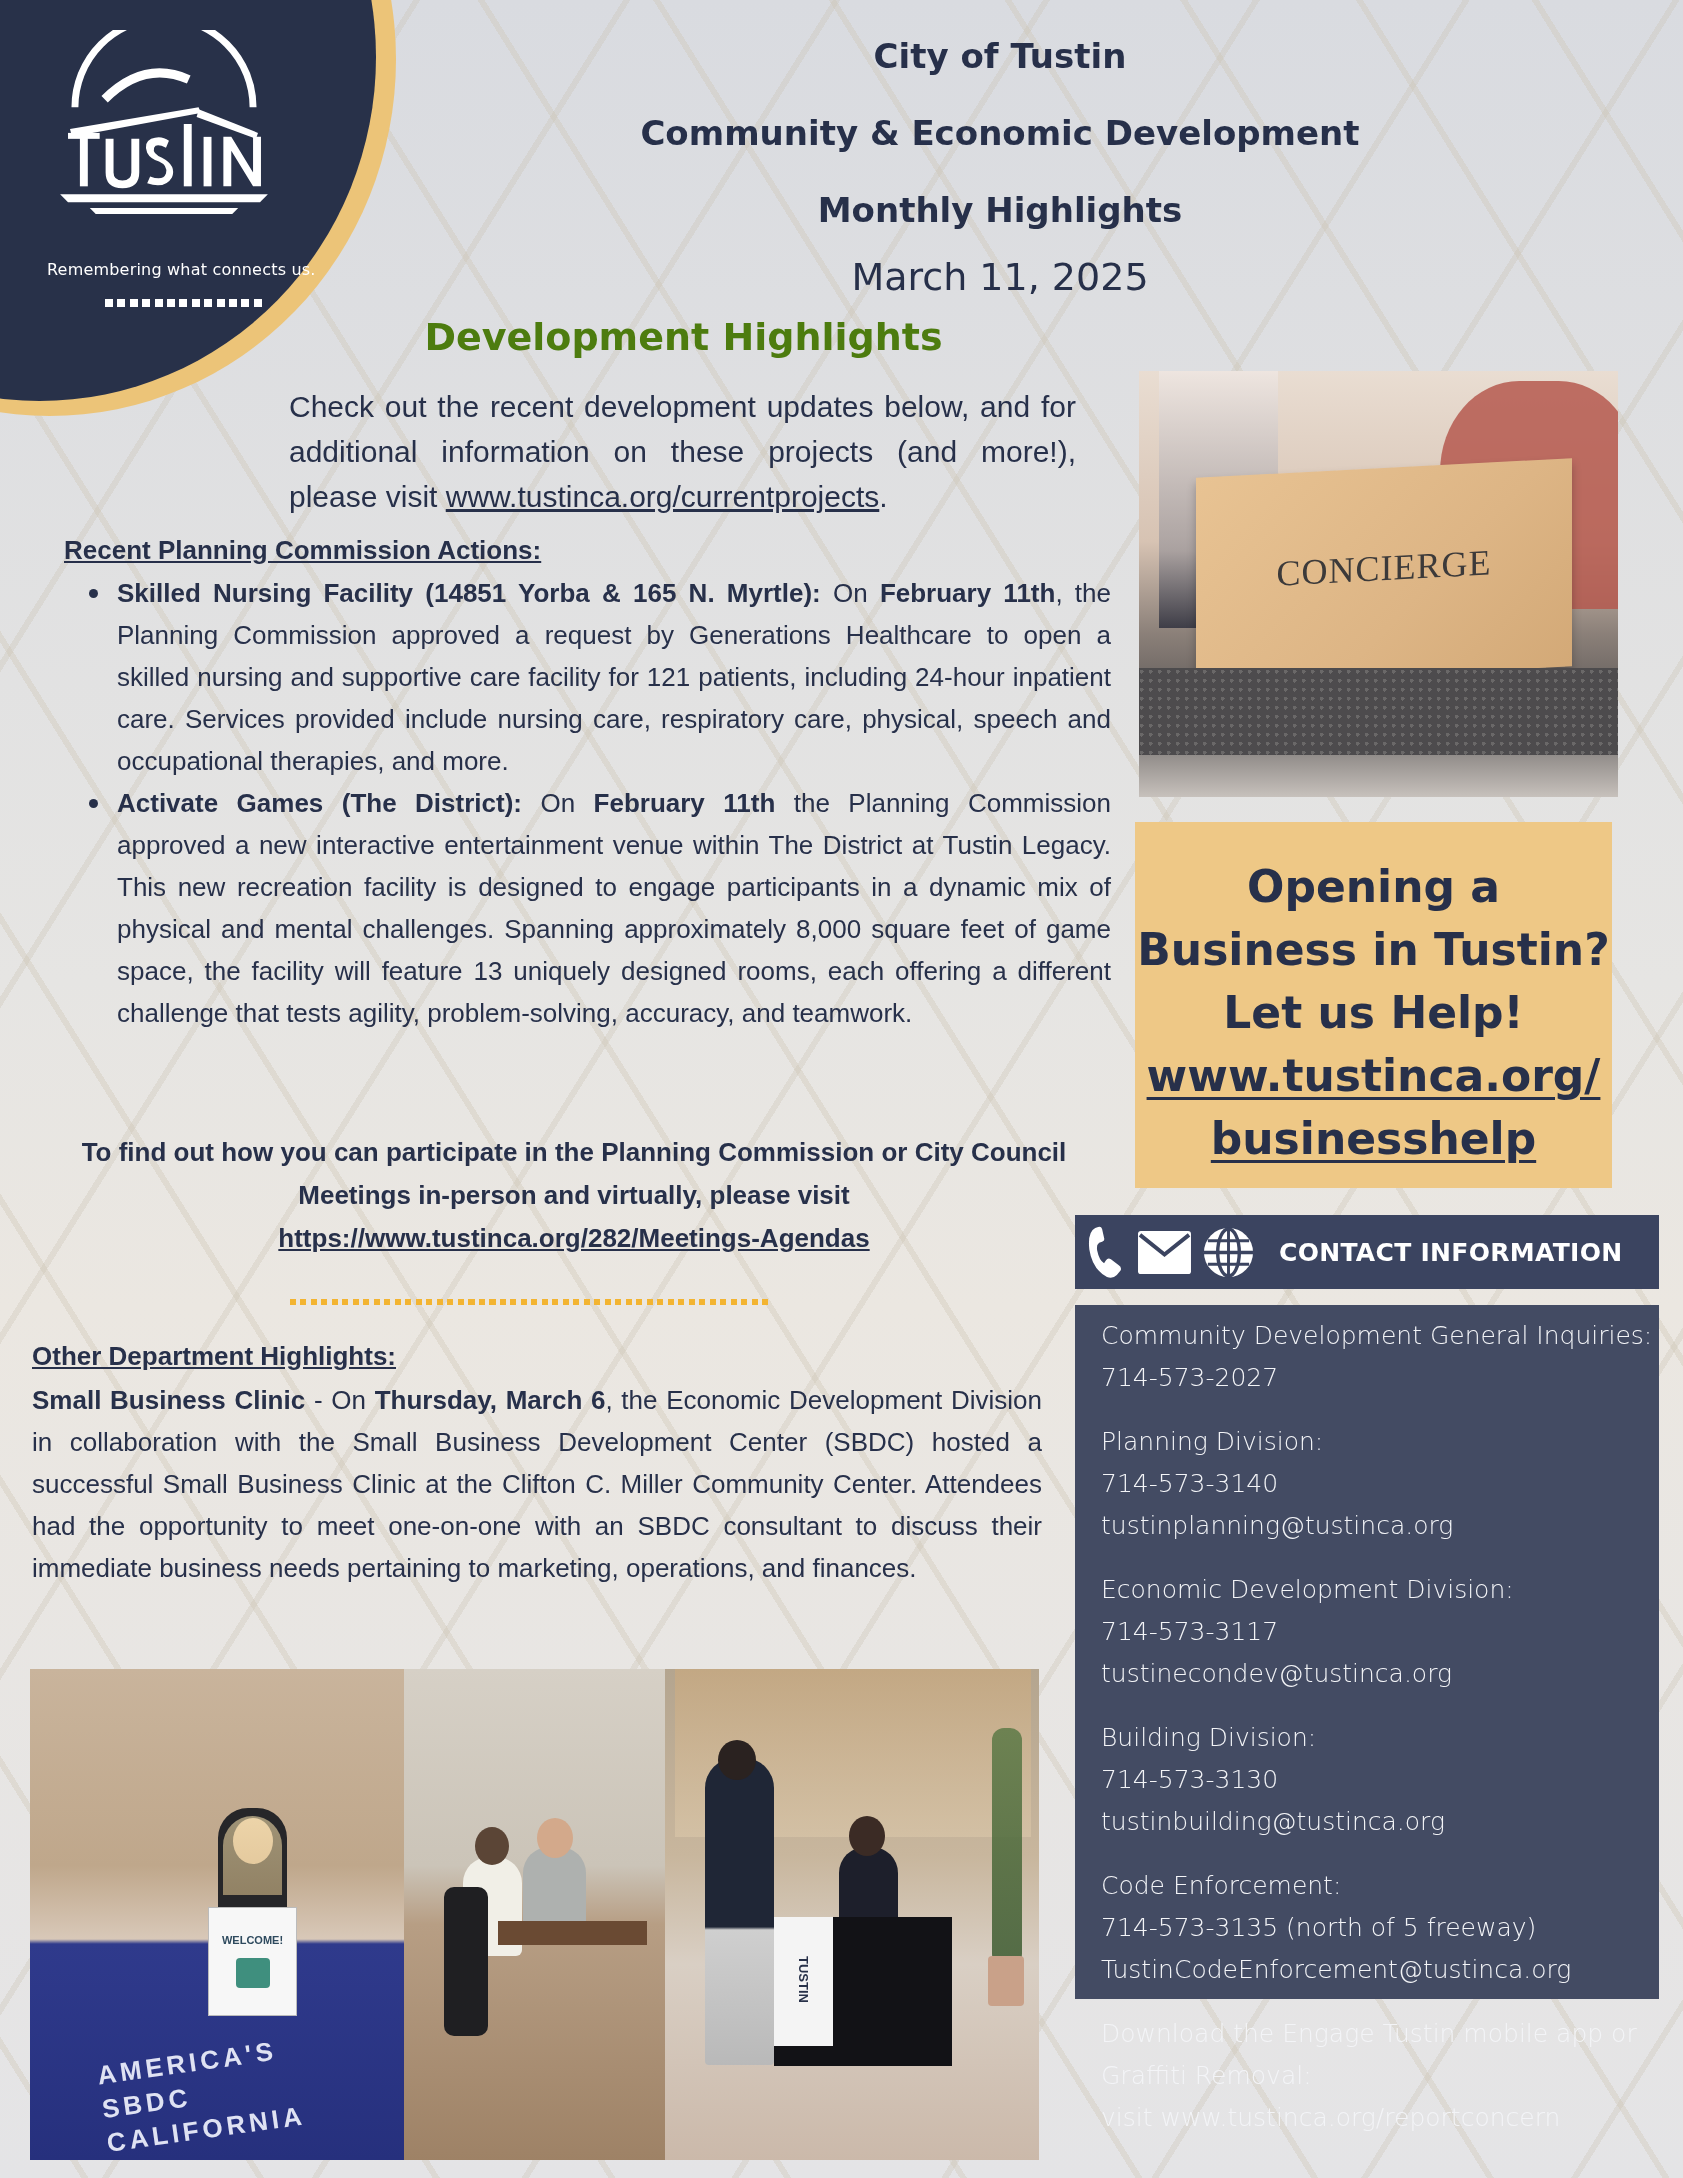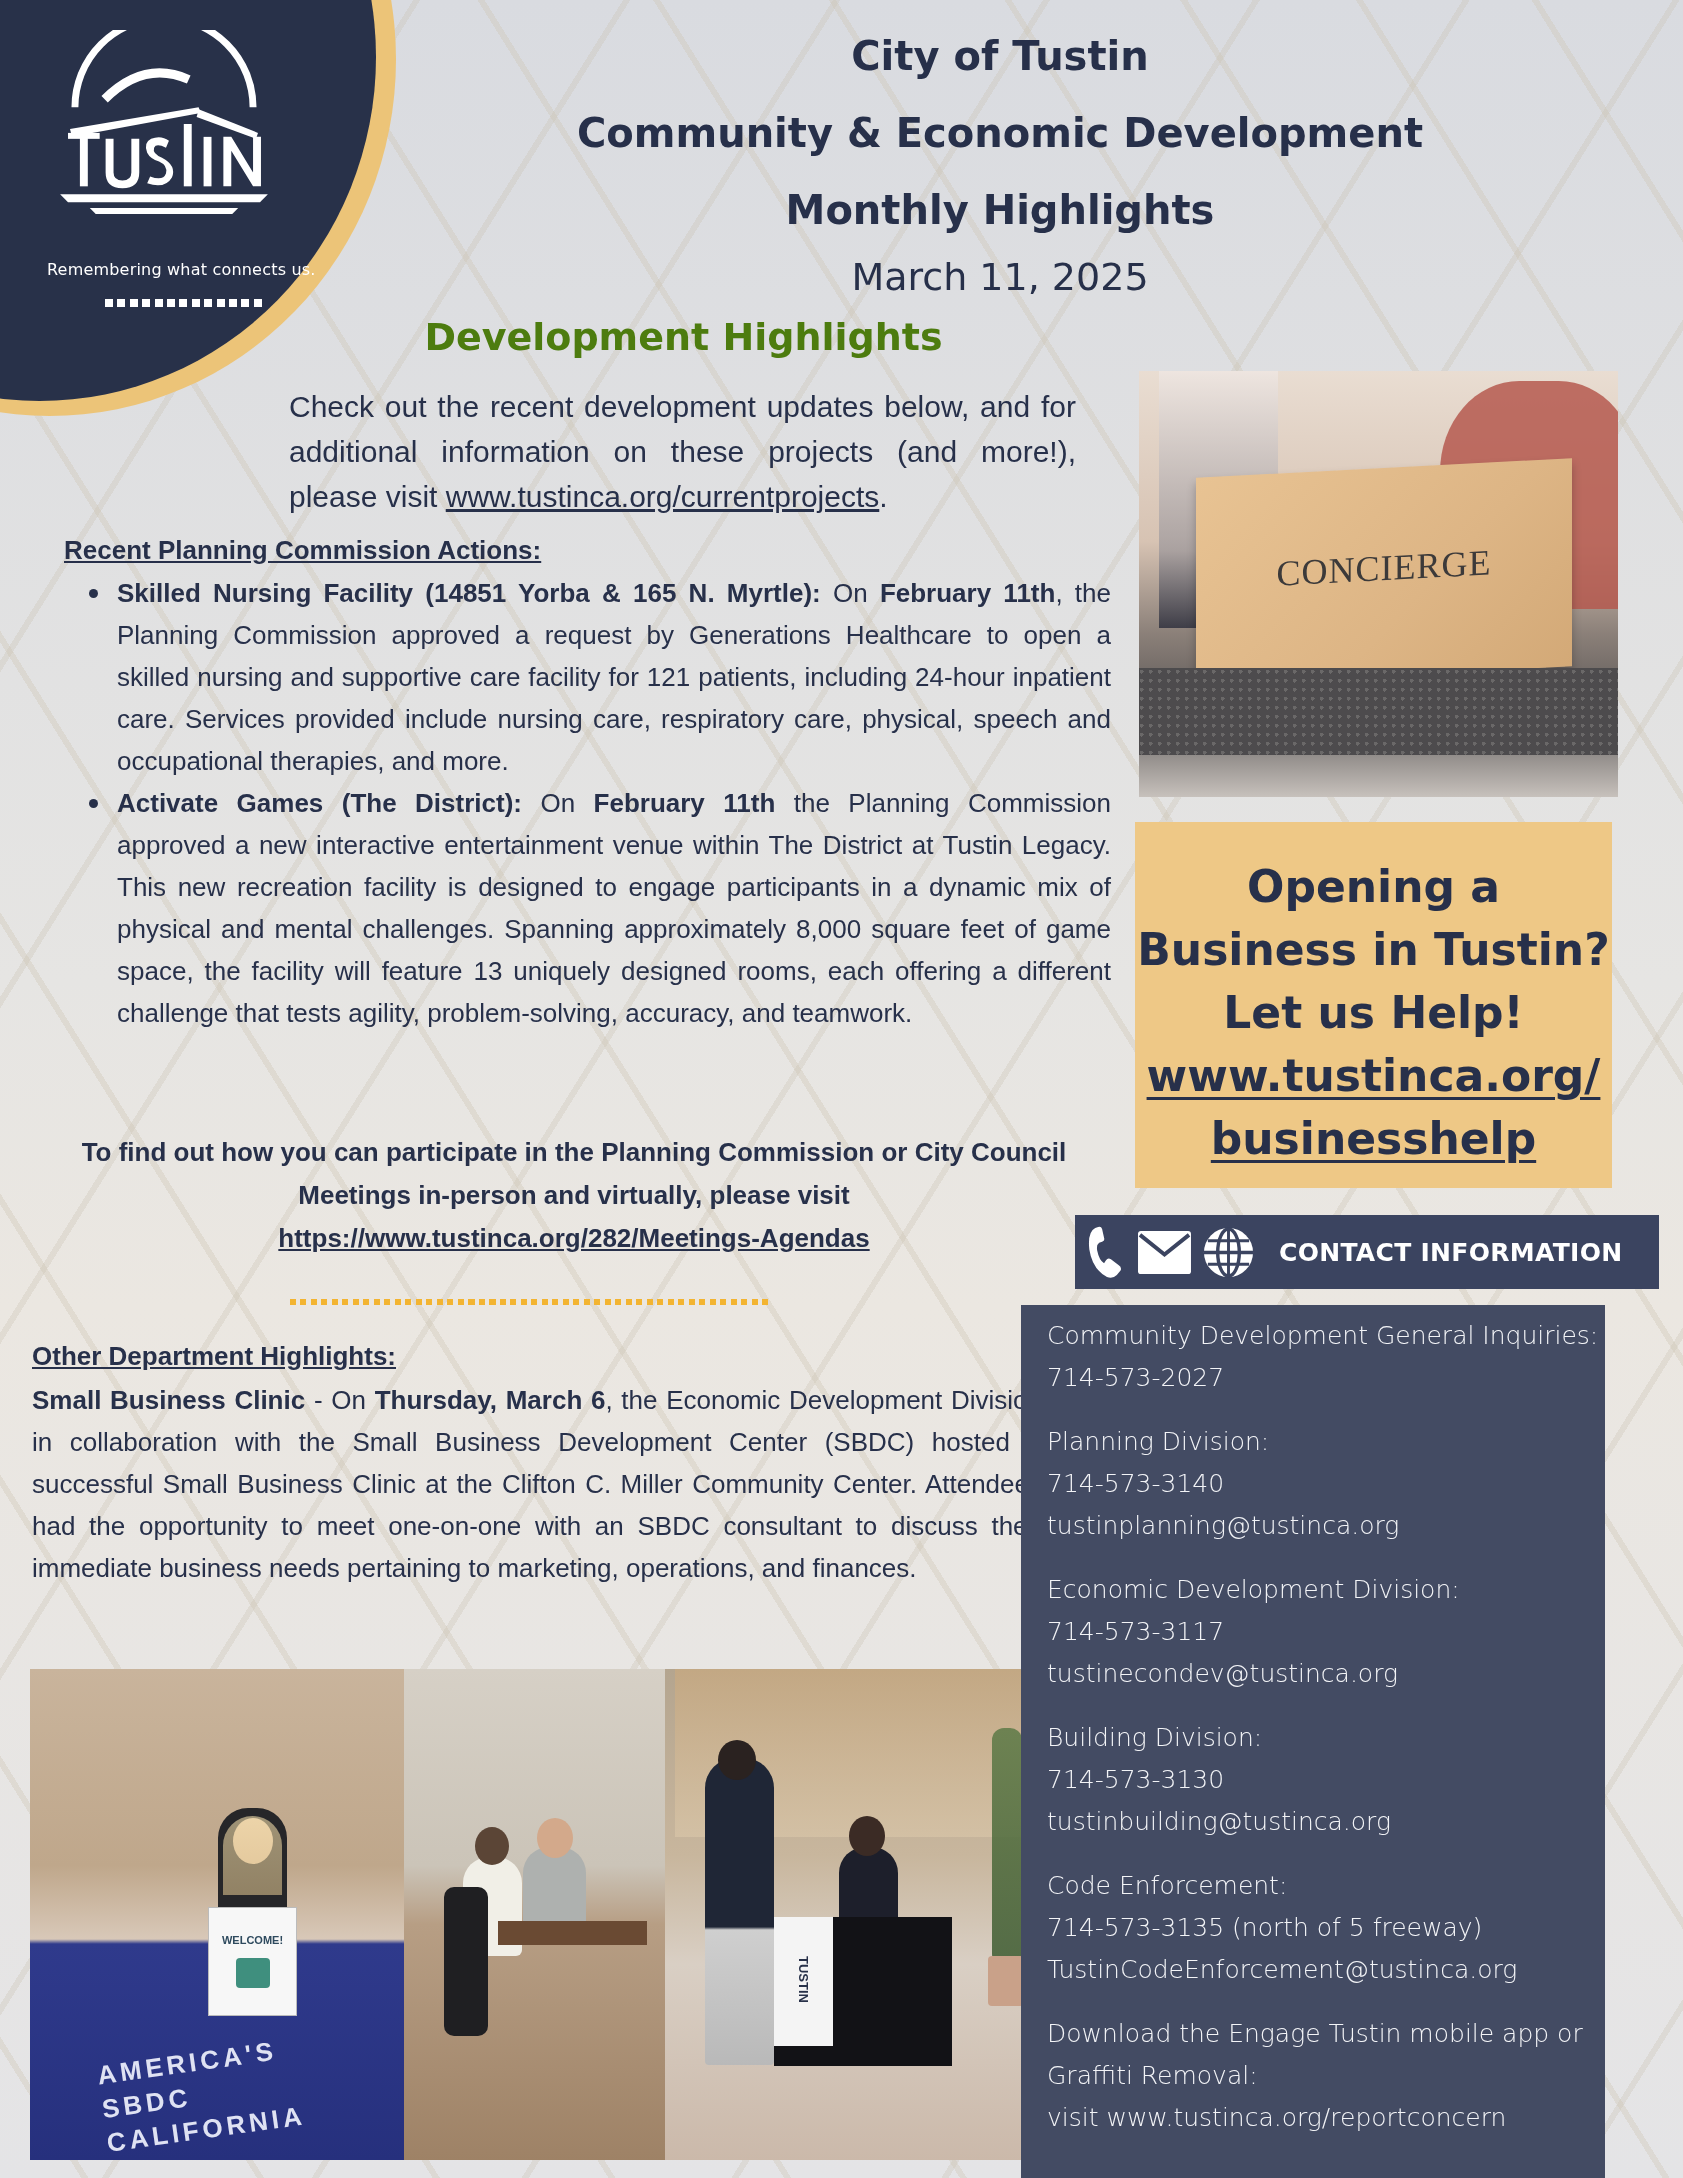--- a/index.html
+++ b/index.html
@@ -35,21 +35,21 @@
   .logo-dots {
     position: absolute; left: 85px; top: 269px;
     width: 158px; height: 8px;
     background: repeating-linear-gradient(90deg, #ffffff 0 8px, transparent 8px 12.4px);
   }
 
   
   .header { position: absolute; left: 416px; top: 18px; width: 1168px; text-align: center; }
   .title-line {
     font-family: "DejaVu Sans", sans-serif; font-weight: bold;
-    color: #27304a; font-size: 40px; line-height: 77px;
+    color: #27304a; font-size: 34px; line-height: 77px;
   }
   .date-line {
     font-family: "DejaVu Sans", sans-serif; color: #27304a;
     font-size: 38px; line-height: 57px;
   }
 
   .section-heading {
     position: absolute; left: 416px; top: 315px; width: 535px; text-align: center;
     font-family: "DejaVu Sans", sans-serif; font-weight: bold;
     font-size: 38px; color: #4d7c0f;
@@ -135,21 +135,21 @@
     position: absolute; left: 1075px; top: 1215px; width: 584px; height: 74px;
     background: #3b4460; display: flex; align-items: center; padding-left: 12px;
   }
   .contact-header .ch-title {
     font-family: "DejaVu Sans", sans-serif; font-weight: bold;
     color: #ffffff; font-size: 25px; margin-left: 14px; letter-spacing: 0.3px; text-align: right;
   }
   .ch-icon { margin-right: 10px; display: block; }
 
   .contact-panel {
-    position: absolute; left: 1021px; top: 1305px; width: 584px; height: 873px;
+    position: absolute; left: 1075px; top: 1305px; width: 584px; height: 694px;
     background: #434b63; padding: 10px 0 4px 26px; color: #ffffff;
   }
   .contact-group { margin-bottom: 22px; }
   .contact-line {
     font-family: "DejaVu Sans", sans-serif; font-weight: 300;
     font-size: 25px; line-height: 42px; color: #f3f4f7; white-space: nowrap;
   }
 </style>
 </head>
 <body>

